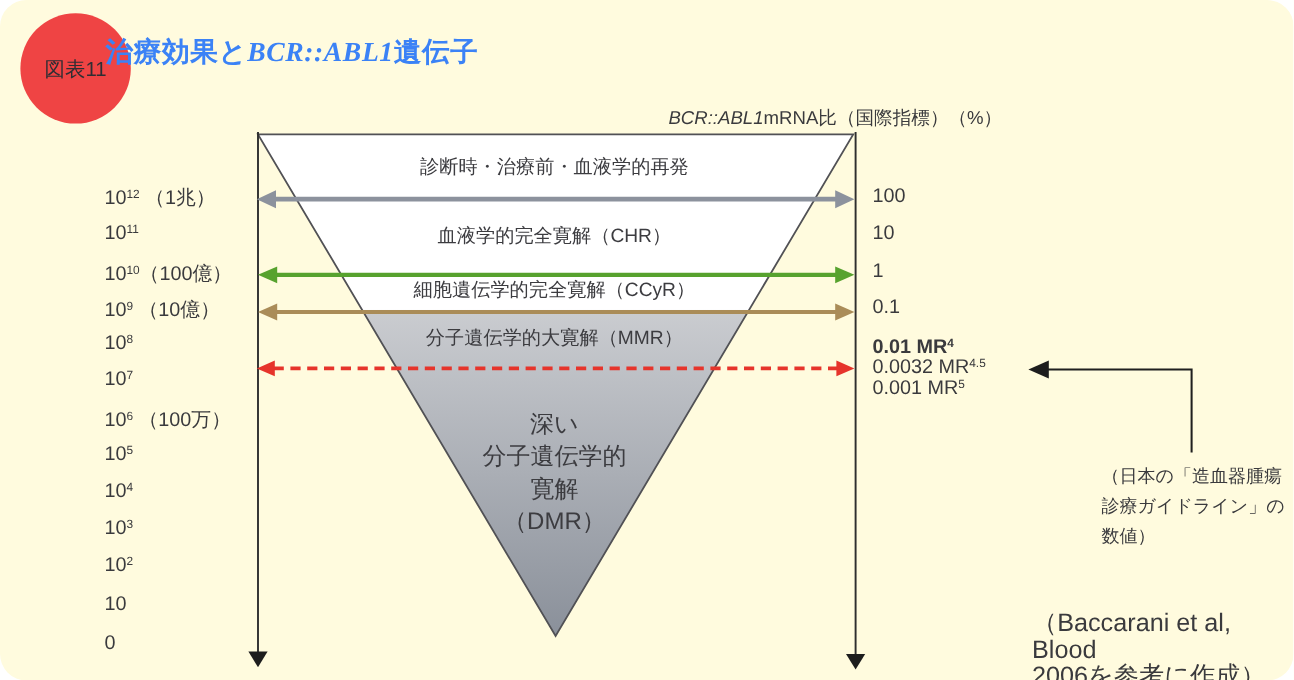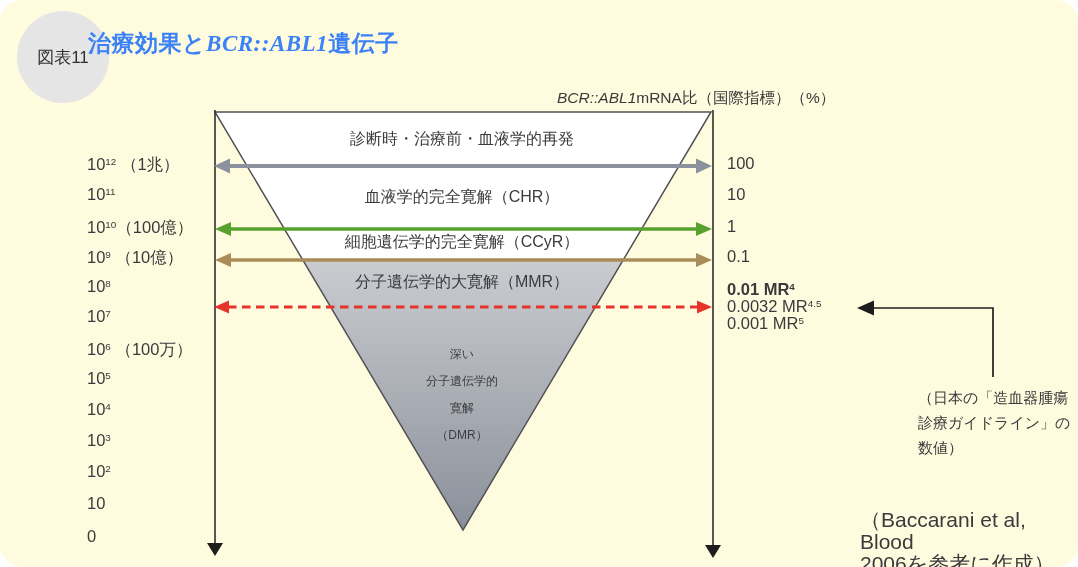--- a/index.html
+++ b/index.html
@@ -1,28 +1,28 @@
 <!DOCTYPE html>
 <html><head>
 <meta charset="utf-8">
 <style>
   html,body{margin:0;padding:0;background:#ffffff;}
   .stage{position:relative;width:1078px;height:567px;background:#ffffff;overflow:hidden;
          font-family:"Liberation Sans","DejaVu Sans",sans-serif;color:#333336;}
   .panel{position:absolute;inset:0;background:#FFFBDE;border-radius:22px;}
   .abs{position:absolute;}
-  .badge{left:17px;top:11px;width:92px;height:92px;border-radius:50%;background:#e5e5e5;
+  .badge{left:17px;top:11px;width:92px;height:92px;border-radius:50%;background:#ef4444;
          display:flex;align-items:center;justify-content:center;font-size:17px;color:#2e2e33;}
   .title{left:88px;top:28px;font-size:23px;font-weight:bold;color:#3b82f6;letter-spacing:0.5px;white-space:nowrap;font-family:Liberation Serif, serif;}
   .hdr{top:88px;font-size:15.5px;color:#3a3a3d;white-space:nowrap;}
   .scale-l{left:87px;width:170px;height:22px;font-size:16.5px;color:#3a3a3d;white-space:nowrap;}
   .scale-r{left:727px;width:200px;height:20px;font-size:16.5px;color:#3a3a3d;white-space:nowrap;}
   sup{font-size:0.60em;vertical-align:0.55em;letter-spacing:0;margin-top:25px;}
   .band{left:262px;width:400px;text-align:center;font-size:16px;color:#3c3c40;white-space:nowrap;}
-  .dmr{left:362px;width:200px;top:341px;text-align:center;font-size:12px;line-height:27px;
+  .dmr{left:362px;width:200px;top:341px;text-align:center;font-size:20px;line-height:27px;
        color:#3c3c40;white-space:pre-line;}
   .annot{left:918px;top:385px;width:160px;font-size:15px;line-height:25px;color:#3a3a3d;white-space:pre-line;}
   .cite{left:860px;top:509px;width:215px;font-size:21px;line-height:22px;color:#3a3a3d;white-space:pre-line;}
   svg{position:absolute;left:0;top:0;}
 </style>
 </head>
 <body>
 
 <div class="stage">
   <div class="panel"></div>

